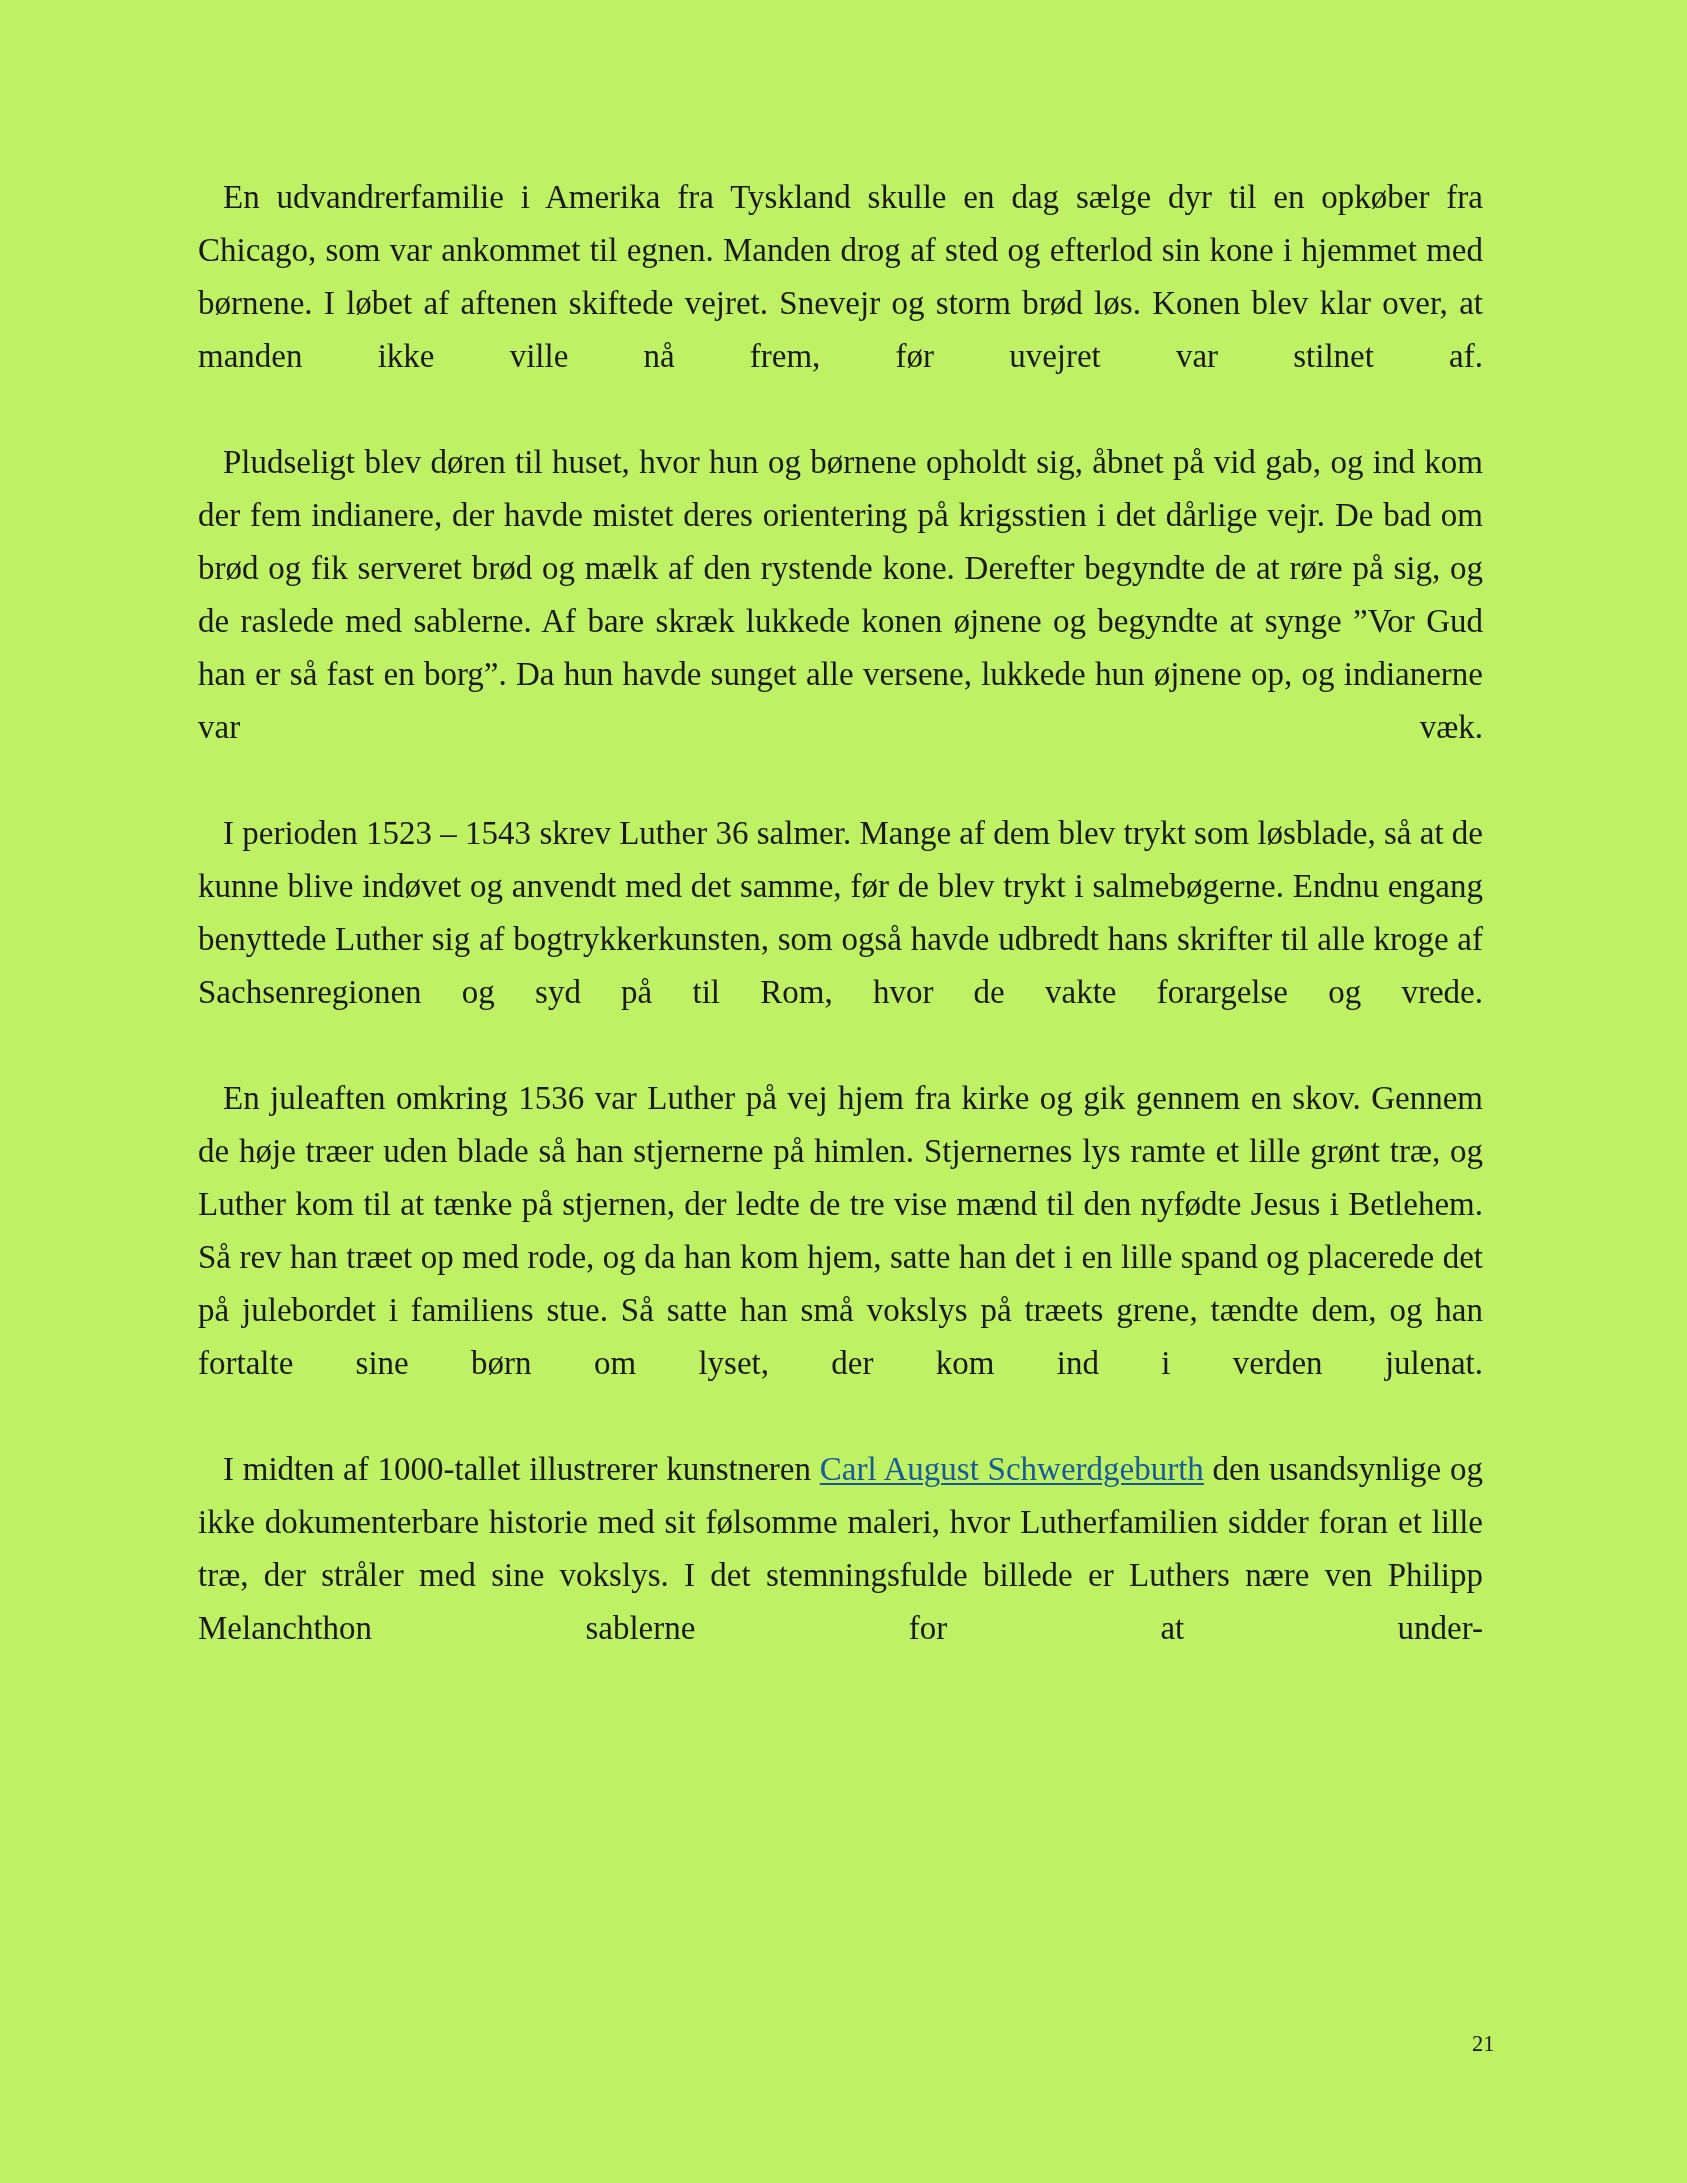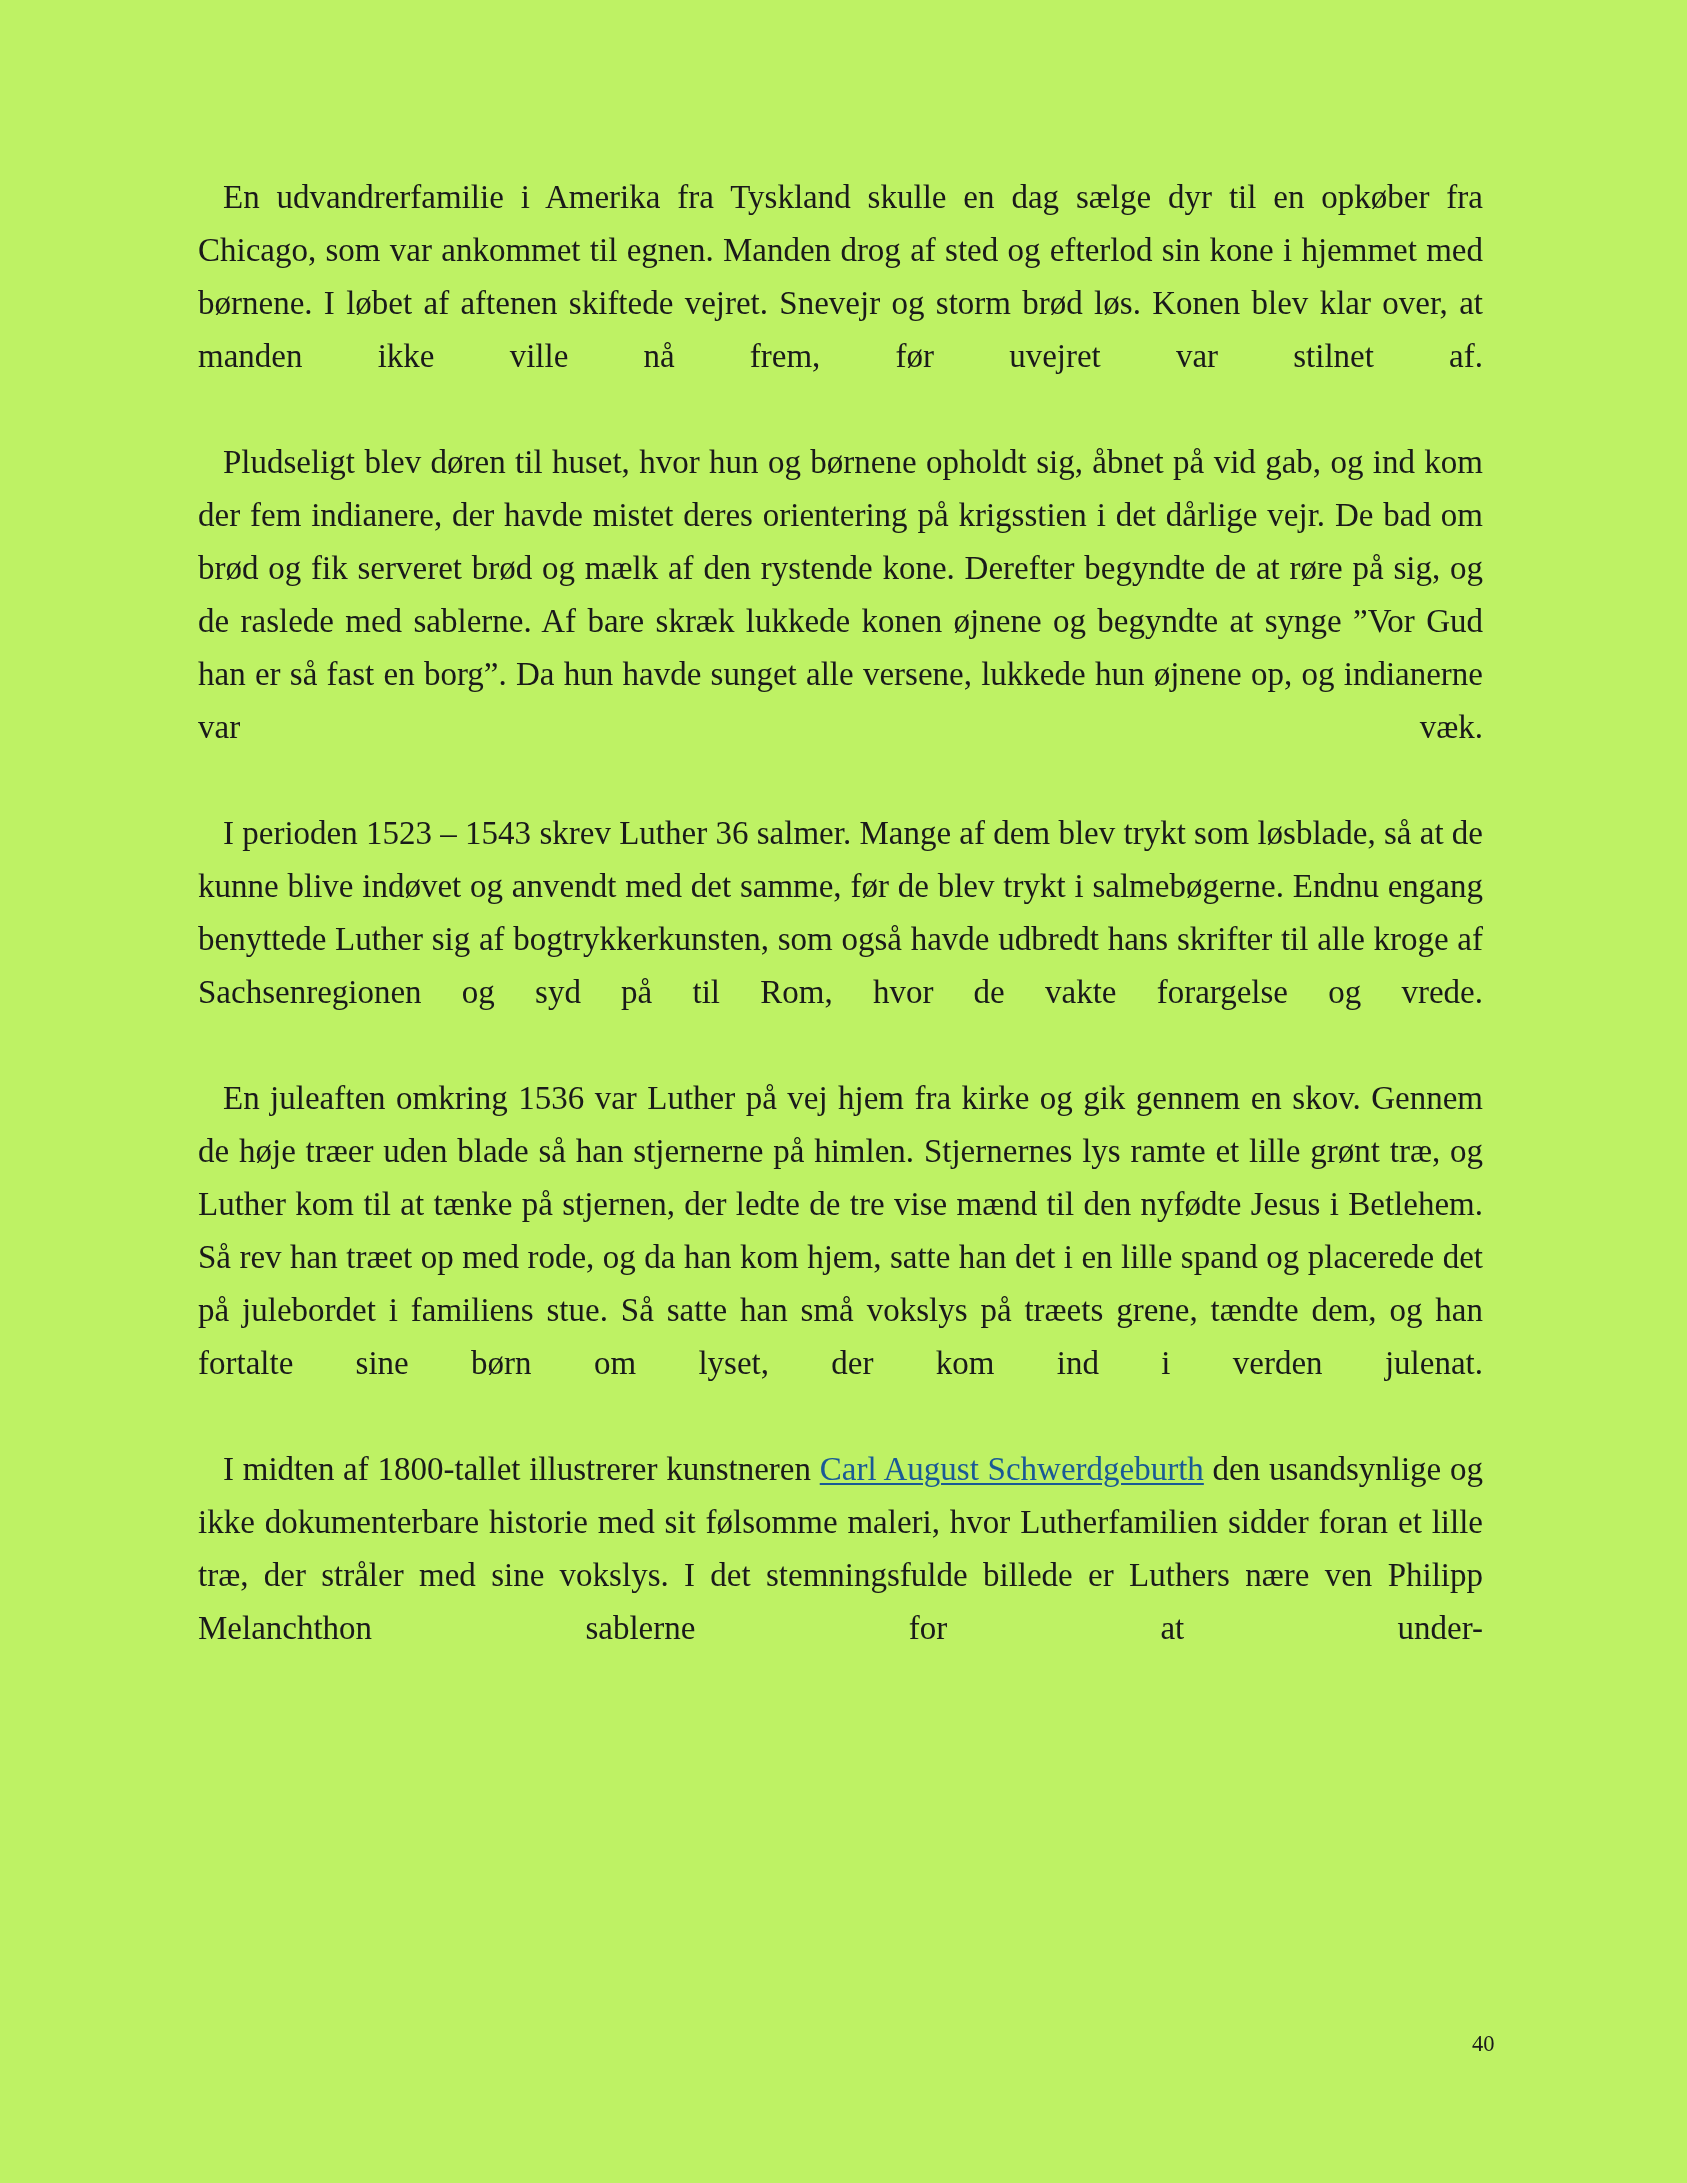--- a/index.html
+++ b/index.html
@@ -77,20 +77,20 @@
     <p class="para">En udvandrerfamilie i Amerika fra Tyskland skulle en dag sælge dyr til en opkøber fra Chicago, som var ankommet til egnen. Manden drog af sted og efterlod sin kone i hjemmet med børnene. I løbet af aftenen skiftede vejret. Snevejr og storm brød løs. Konen blev klar over, at manden ikke ville nå frem, før uvejret var stilnet af.</p>
 
     <p class="para">Pludseligt blev døren til huset, hvor hun og børnene opholdt sig, åbnet på vid gab, og ind kom der fem indianere, der havde mistet deres orientering på krigsstien i det dårlige vejr. De bad om brød og fik serveret brød og mælk af den rystende kone. Derefter begyndte de at røre på sig, og de raslede med sablerne. Af bare skræk lukkede konen øjnene og begyndte at synge ”Vor Gud han er så fast en borg”. Da hun havde sunget alle versene, lukkede hun øjnene op, og indianerne var væk.</p>
 
 
     <p class="para">I perioden 1523 – 1543 skrev Luther 36 salmer. Mange af dem blev trykt som løsblade, så at de kunne blive indøvet og anvendt med det samme, før de blev trykt i salmebøgerne. Endnu engang benyttede Luther sig af bogtrykkerkunsten, som også havde udbredt hans skrifter til alle kroge af Sachsenregionen og syd på til Rom, hvor de vakte forargelse og vrede.</p>
 
 
     <p class="para">En juleaften omkring 1536 var Luther på vej hjem fra kirke og gik gennem en skov. Gennem de høje træer uden blade så han stjernerne på himlen. Stjernernes lys ramte et lille grønt træ, og Luther kom til at tænke på stjernen, der ledte de tre vise mænd til den nyfødte Jesus i Betlehem. Så rev han træet op med rode, og da han kom hjem, satte han det i en lille spand og placerede det på julebordet i familiens stue. Så satte han små vokslys på træets grene, tændte dem, og han fortalte sine børn om lyset, der kom ind i verden julenat.</p>
 
-    <p class="para"><span>I midten af 1800-tallet illustrerer kunstneren </span><a class="doclink" href="#">Carl August Schwerdgeburth</a><span> den usandsynlige og ikke dokumenterbare historie med sit følsomme maleri, hvor Lutherfamilien sidder foran et lille træ, der stråler med sine vokslys. I det stemningsfulde billede er Luthers nære ven Philipp Melanchthon sablerne for at under-</span></p>
+    <p class="para"><span>I midten af 1000-tallet illustrerer kunstneren </span><a class="doclink" href="#">Carl August Schwerdgeburth</a><span> den usandsynlige og ikke dokumenterbare historie med sit følsomme maleri, hvor Lutherfamilien sidder foran et lille træ, der stråler med sine vokslys. I det stemningsfulde billede er Luthers nære ven Philipp Melanchthon sablerne for at under-</span></p>
 
   </div>
 
-  <div class="folio">40</div>
+  <div class="folio">21</div>
 
 </div>
 
 
 </body></html>

